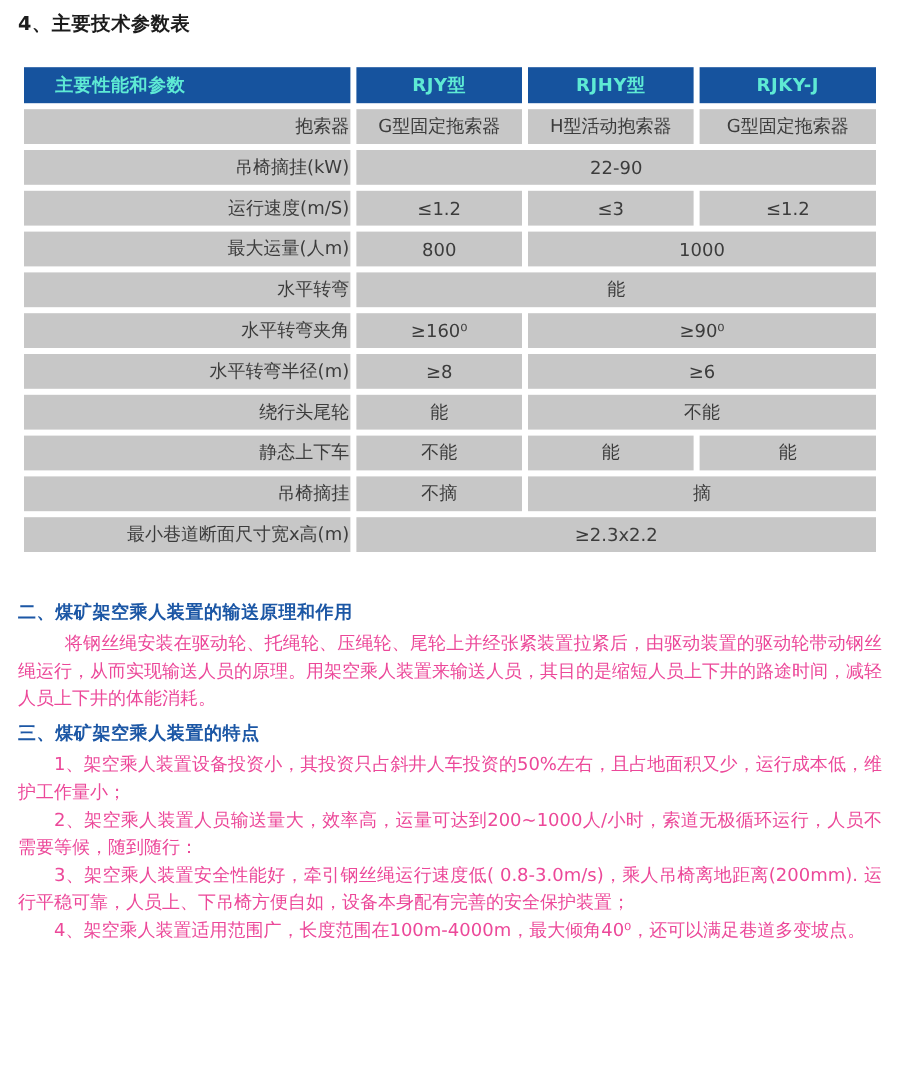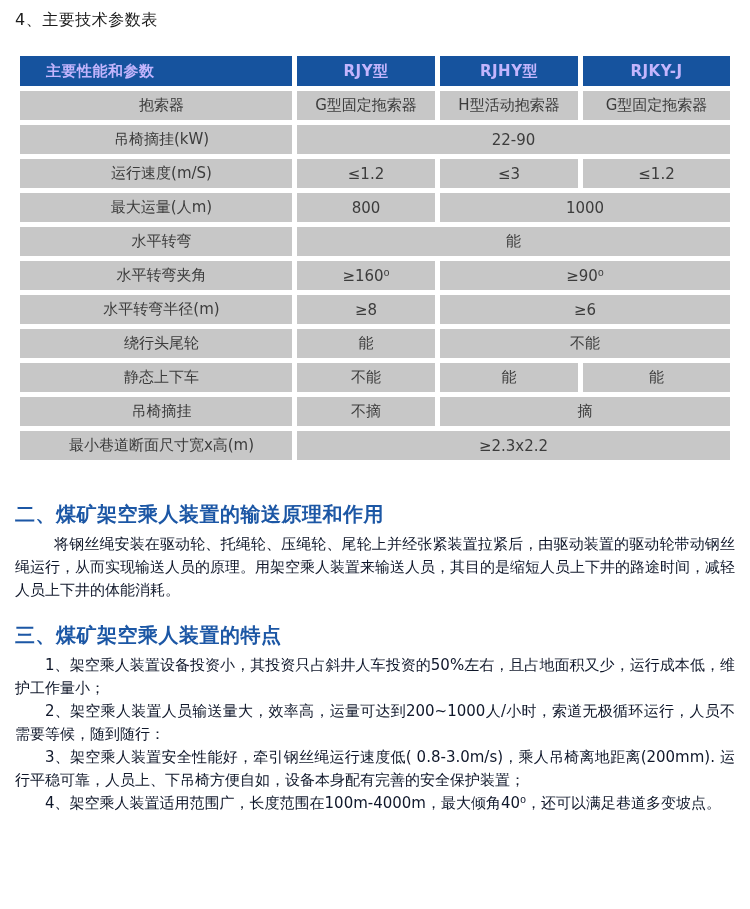--- a/index.html
+++ b/index.html
@@ -19,71 +19,71 @@
     --title-text: #1c1c1c;
     --cell-text: #3c3c3c;
   }
   .page {
     padding: 10px 15px 0 15px;
     box-sizing: border-box;
     width: 750px;
   }
   .doc-title {
     font-size: 16px;
-    font-weight: normal;
+    font-weight: bold;
     color: var(--title-text);
     letter-spacing: 0.5px;
   }
   table.params {
     table-layout: fixed;
     border-collapse: separate;
     border-spacing: 5px;
     width: 720px;
     margin: 20px 0 0 0;
   }
   table.params th {
     background: var(--header-bg);
-    color: #c4b5fd;
+    color: #5eead4;
     font-size: 15px;
     font-weight: bold;
     height: 28px;
     text-align: center;
     letter-spacing: 0.5px;
   }
   table.params th.label-col {
     text-align: left;
     padding-left: 26px;
   }
   table.params td {
     background: var(--cell-bg);
     color: var(--cell-text);
     font-size: 15px;
     height: 27px;
     text-align: center;
     overflow: hidden;
     white-space: nowrap;
   }
   table.params td.label-cell {
-    text-align: center;
+    text-align: right;
     padding-left: 12px;
   }
   .section-heading {
     color: var(--heading-text);
-    font-size: 20px;
+    font-size: 15px;
     font-weight: bold;
     letter-spacing: 0.5px;
   }
   .section.principle .section-heading { margin-top: 36px; }
-  .section.features  .section-heading { margin-top: 20px; }
+  .section.features  .section-heading { margin-top: 8px; }
   .paras { margin-top: 5px; }
   .paras p {
     margin: 0;
     font-size: 15px;
     line-height: 23px;
-    color: #0f172a;
+    color: #ec4899;
     text-align: justify;
   }
   .section.principle .paras p { text-indent: 2.6em; }
   .section.features  .paras p { text-indent: 2em; }
 </style>
 </head>
 <body style="--header-bg: #16539e; --cell-bg: #c7c7c7; --heading-text: #1c57a5; --title-text: #1c1c1c; --cell-text: #3c3c3c;">
 
 <div class="page">
 

